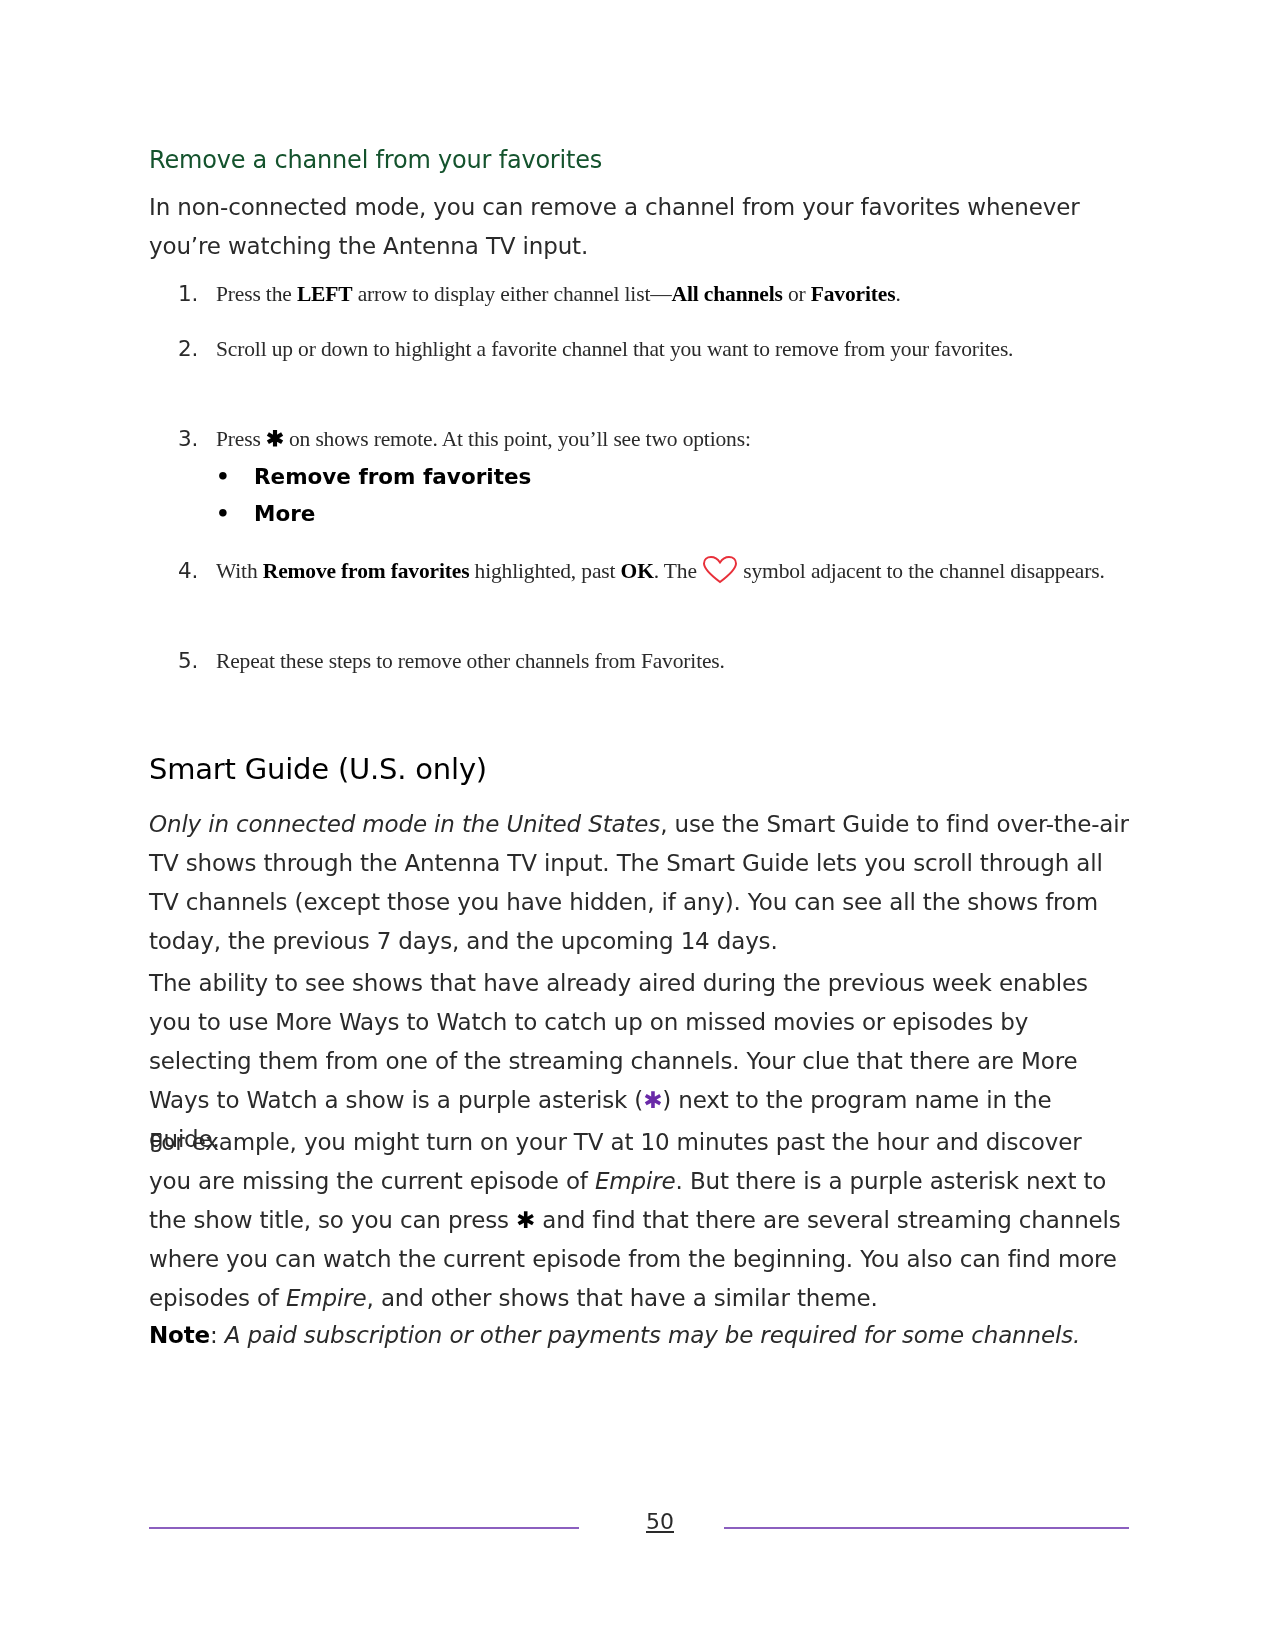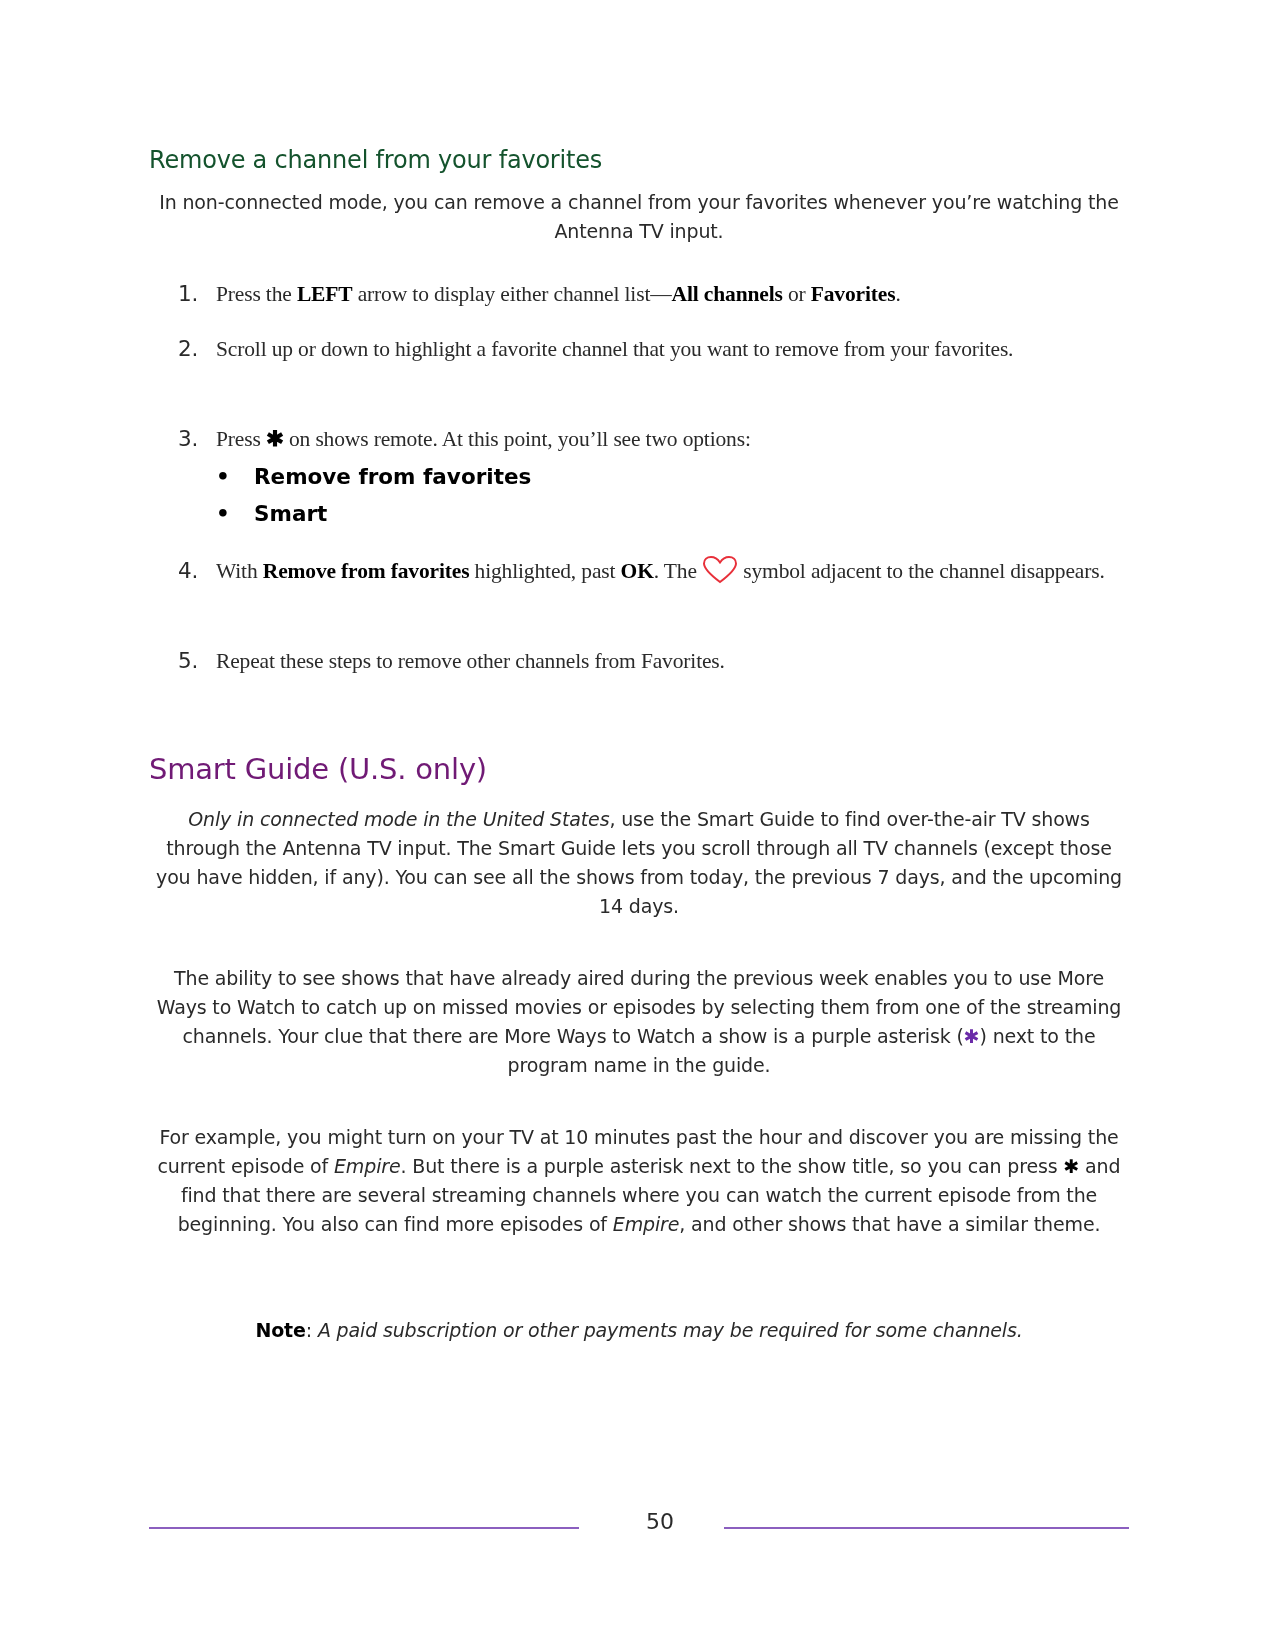--- a/index.html
+++ b/index.html
@@ -9,28 +9,27 @@
       color: #1a1a1a;
     }
     .page { position: absolute; left: 149px; top: 0; width: 980px; }
     .h3 {
       position: absolute; top: 146px; left: 0;
       font-size: 24px; font-weight: normal; letter-spacing: -0.2px; margin: 0;
       color: #14532d;
     }
     .h2 {
       position: absolute; top: 752px; left: 0;
-      font-size: 29px; font-weight: normal; margin: 0; color: #701a75;
+      font-size: 29px; font-weight: normal; margin: 0; color: #000000;
       letter-spacing: -0.2px;
     }
     .p {
       position: absolute; left: 0; width: 980px; margin: 0;
-      font-size: 19px; line-height: 29px; color: #2a2a2a;
+      font-size: 23px; line-height: 39px; color: #2a2a2a;
       letter-spacing: -0.15px;
-      text-align: center;
     }
     .p b, .li b { color: #000; font-weight: bold; }
     .p i { font-style: italic; }
     .li {
       position: absolute; left: 38px; width: 940px; margin: 0;
       font-size: 21.5px; line-height: 36.5px; color: #2a2a2a;
       letter-spacing: -0.15px;
     }
     .li .num { position: absolute; left: 0; }
     .li .txt { display: block; padding-left: 38px; font-family: Liberation Serif, serif; }
@@ -40,21 +39,21 @@
     .bullet .dot { position: absolute; left: 0; top: 0; font-weight: bold; }
     .bullet .bt { position: absolute; left: 38px; top: 0; white-space: nowrap; font-weight: bold; color: #000; }
     .star { font-weight: bold; color: #000; }
     .star.purple { color: #6a2aa8; }
     .heart { display: inline-block; vertical-align: -7px; width: 36px; height: 30px; }
     .footer-line {
       position: absolute; top: 1527px; height: 0; border-top: 2px solid #8b5fbf;
     }
     .page-num {
       position: absolute; top: 1509px; left: 640px; width: 40px; text-align: center;
-      font-size: 22px; color: #2a2a2a;
+      font-size: 22px; color: #2a2a2a; text-decoration: underline;
     }
   </style>
 </head>
 <body>
 
 <div class="page">
 
   <h3 class="h3">Remove a channel from your favorites</h3>
 
   <p class="p" style="top:188px;">In non-connected mode, you can remove a channel from your favorites whenever you’re watching the Antenna TV input.</p>
@@ -73,21 +72,21 @@
     <span class="num">3.</span>
     <span class="txt"><span>Press </span><span class="star">✱</span><span> on shows remote. At this point, you’ll see two options:</span></span>
   </div>
 
   <div class="bullet" style="top:459px; left:67px;">
     <span class="dot">•</span>
     <span class="bt">Remove from favorites</span>
   </div>
   <div class="bullet" style="top:496px; left:67px;">
     <span class="dot">•</span>
-    <span class="bt">Smart</span>
+    <span class="bt">More</span>
   </div>
 
   <div class="li" style="top:553px; left:29px; width:940px;">
     <span class="num">4.</span>
     <span class="txt"><span>With </span><b>Remove from favorites</b><span> highlighted, past </span><b>OK</b><span>. The </span><svg class="heart" viewBox="0 0 36 30">
           <path d="M18 27 C 6 18, 2 13, 2 8.5 C 2 4.5, 5 2, 9 2 C 13 2, 16 4.5, 18 7.5 C 20 4.5, 23 2, 27 2 C 31 2, 34 4.5, 34 8.5 C 34 13, 30 18, 18 27 Z" fill="none" stroke="#e8303a" stroke-width="2"></path>
         </svg><span> symbol adjacent to the channel disappears.</span></span>
   </div>
 
   <div class="li" style="top:643px; left:29px;">

